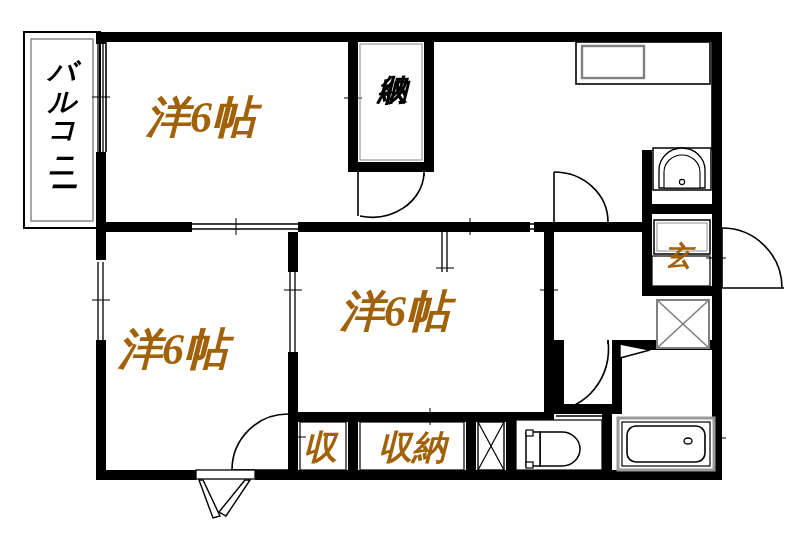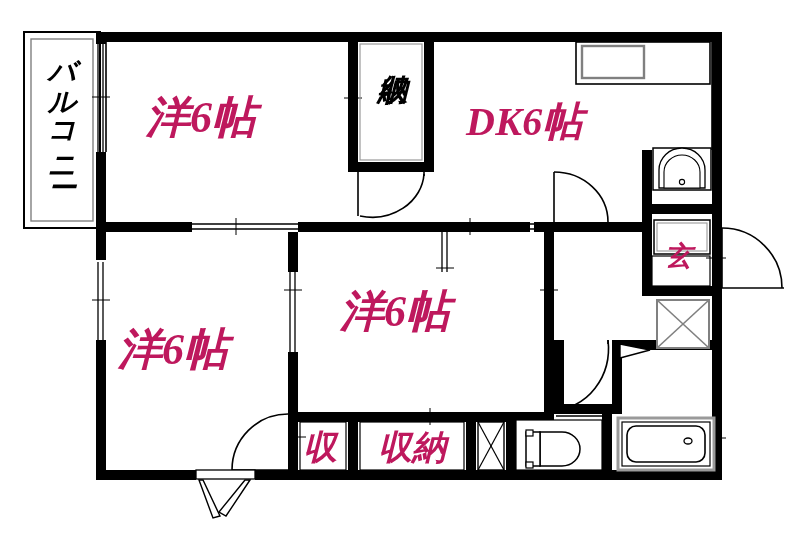--- a/index.html
+++ b/index.html
@@ -24,21 +24,21 @@
     top: 0;
     width: 800px;
     height: 534px;
   }
   
   .room-label {
     position: absolute;
     font-family: "Liberation Serif", "DejaVu Serif", serif;
     font-weight: bold;
     font-style: italic;
-    color: #be185d;
+    color: #a16207;
     white-space: nowrap;
     line-height: 1;
     user-select: none;
   }
   .label-vert {
     position: absolute;
     font-family: "Liberation Serif", "DejaVu Serif", serif;
     font-weight: bold;
     font-style: italic;
     color: #000000;
@@ -332,21 +332,20 @@
     </g>
 
   </svg>
 
   <div class="room-label lbl-yoshitsu-1">洋6帖</div>
 
   <div class="room-label lbl-yoshitsu-2">洋6帖</div>
 
   <div class="room-label lbl-yoshitsu-3">洋6帖</div>
 
-  <div class="room-label lbl-dk">DK6帖</div>
 
   <div class="label-vert lbl-balcony">バルコニー</div>
 
   <div class="label-vert lbl-shuno-top">収納</div>
 
   <div class="room-label lbl-shu-bot">収</div>
 
   <div class="room-label lbl-shuno-bot">収納</div>
 
   <div class="room-label lbl-genkan">玄</div>

